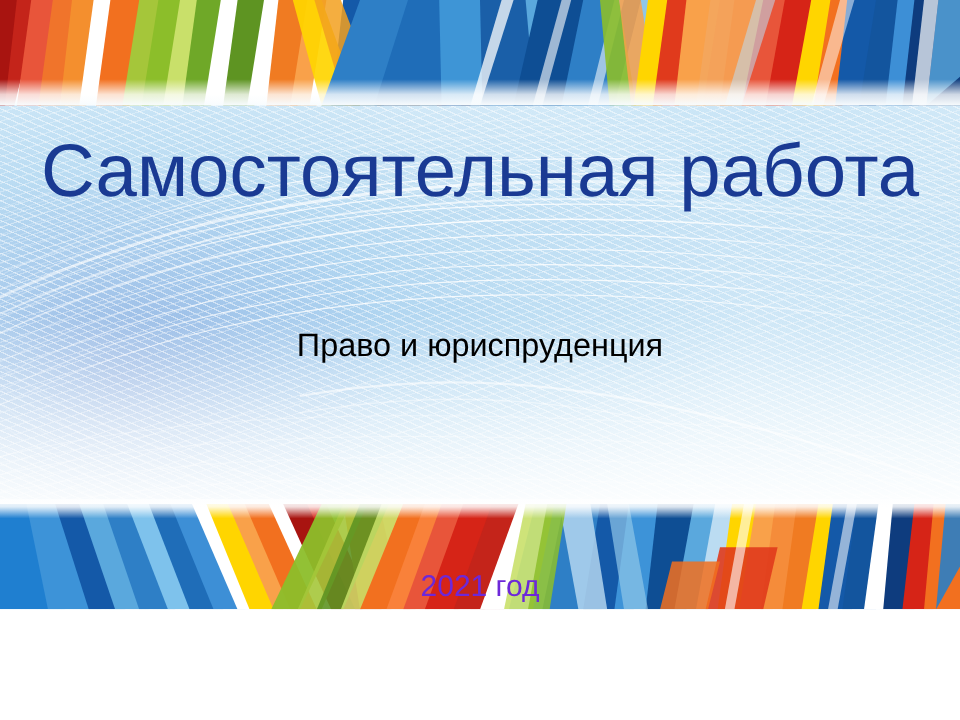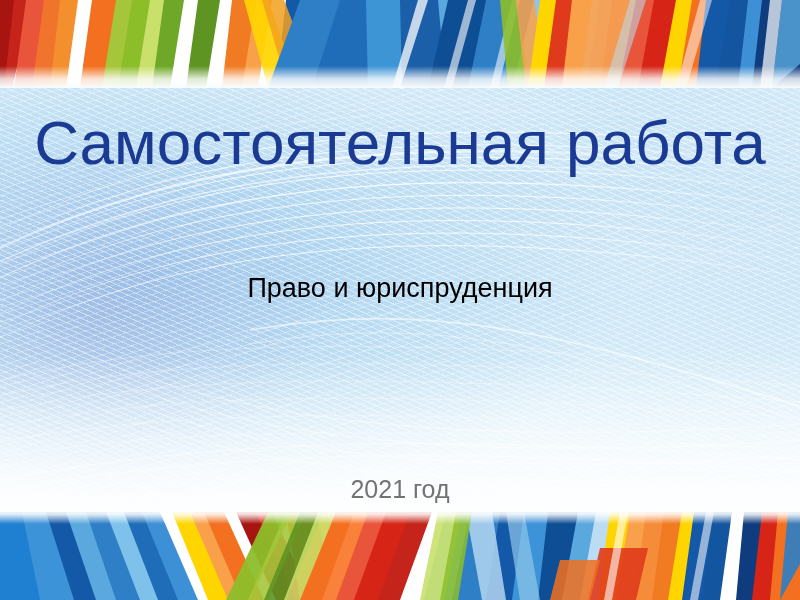--- a/index.html
+++ b/index.html
@@ -8,21 +8,21 @@
     padding: 0;
     background: #ffffff;
   }
   body {
     font-family: "Liberation Sans", sans-serif;
   }
 
   .slide {
     position: relative;
     width: 800px;
-    height: 600px;
+    height: 508px;
     overflow: hidden;
     background: #ffffff;
   }
 
   
   .bg-field {
     position: absolute;
     left: 0; top: 0;
     width: 800px; height: 600px;
     background:
@@ -421,15 +421,15 @@
 
       <polygon points="620,4 628,4 612,92 604,92" fill="#ffffff" opacity="0.6"></polygon>
       <polygon points="706,4 714,4 698,92 690,92" fill="#ffffff" opacity="0.55"></polygon>
     </svg>
   </div>
 
   <div class="title" style="color: rgb(26, 58, 147);">Самостоятельная работа</div>
 
   <div class="subtitle" style="color: #000000;">Право и юриспруденция</div>
 
-  <div class="yeartext" style="color: #737373;">2021 год</div>
+  <div class="yeartext" style="color: #6d28d9;">2021 год</div>
 
 </div>
 
 </body></html>

